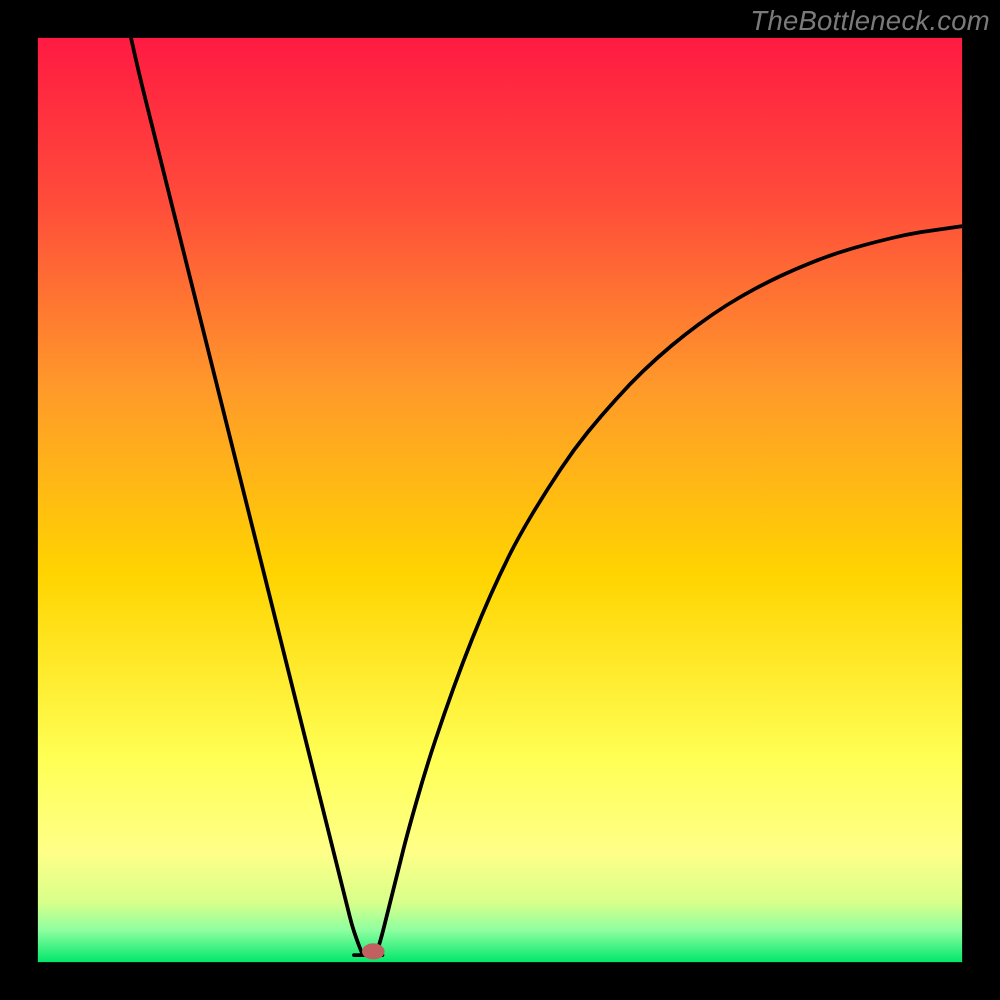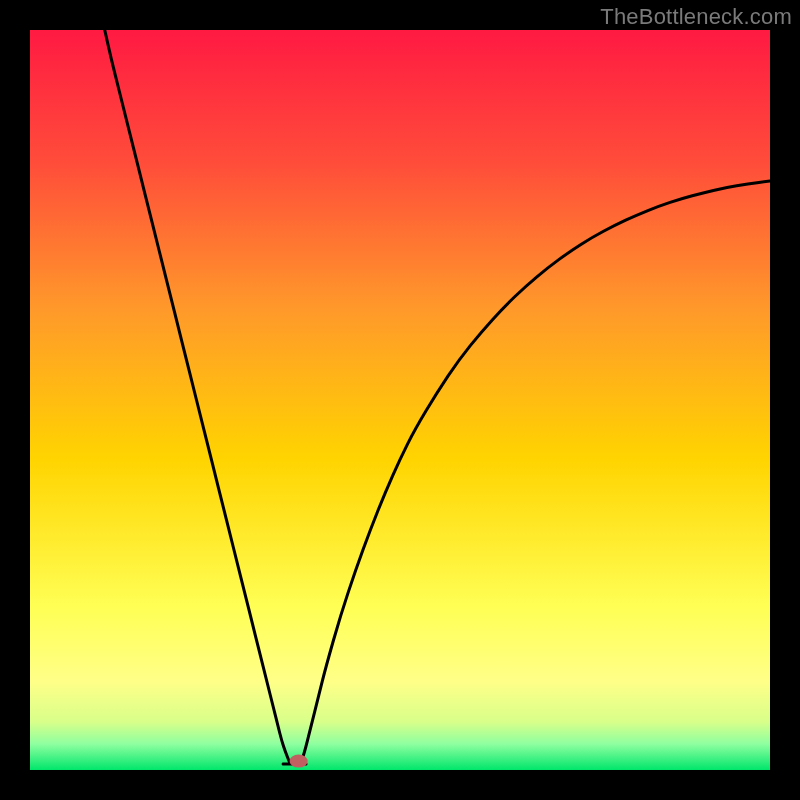--- a/index.html
+++ b/index.html
@@ -11,20 +11,21 @@
     overflow: hidden;
     font-family: Arial, Helvetica, sans-serif;
   }
   .frame {
     position: absolute;
     top: 0;
     left: 0;
     width: 800px;
     height: 800px;
     background: #000;
+    font-style: italic;
   }
   .plot {
     position: absolute;
     top: 30px;
     left: 30px;
     width: 740px;
     height: 740px;
     overflow: hidden;
   }
   .watermark {

